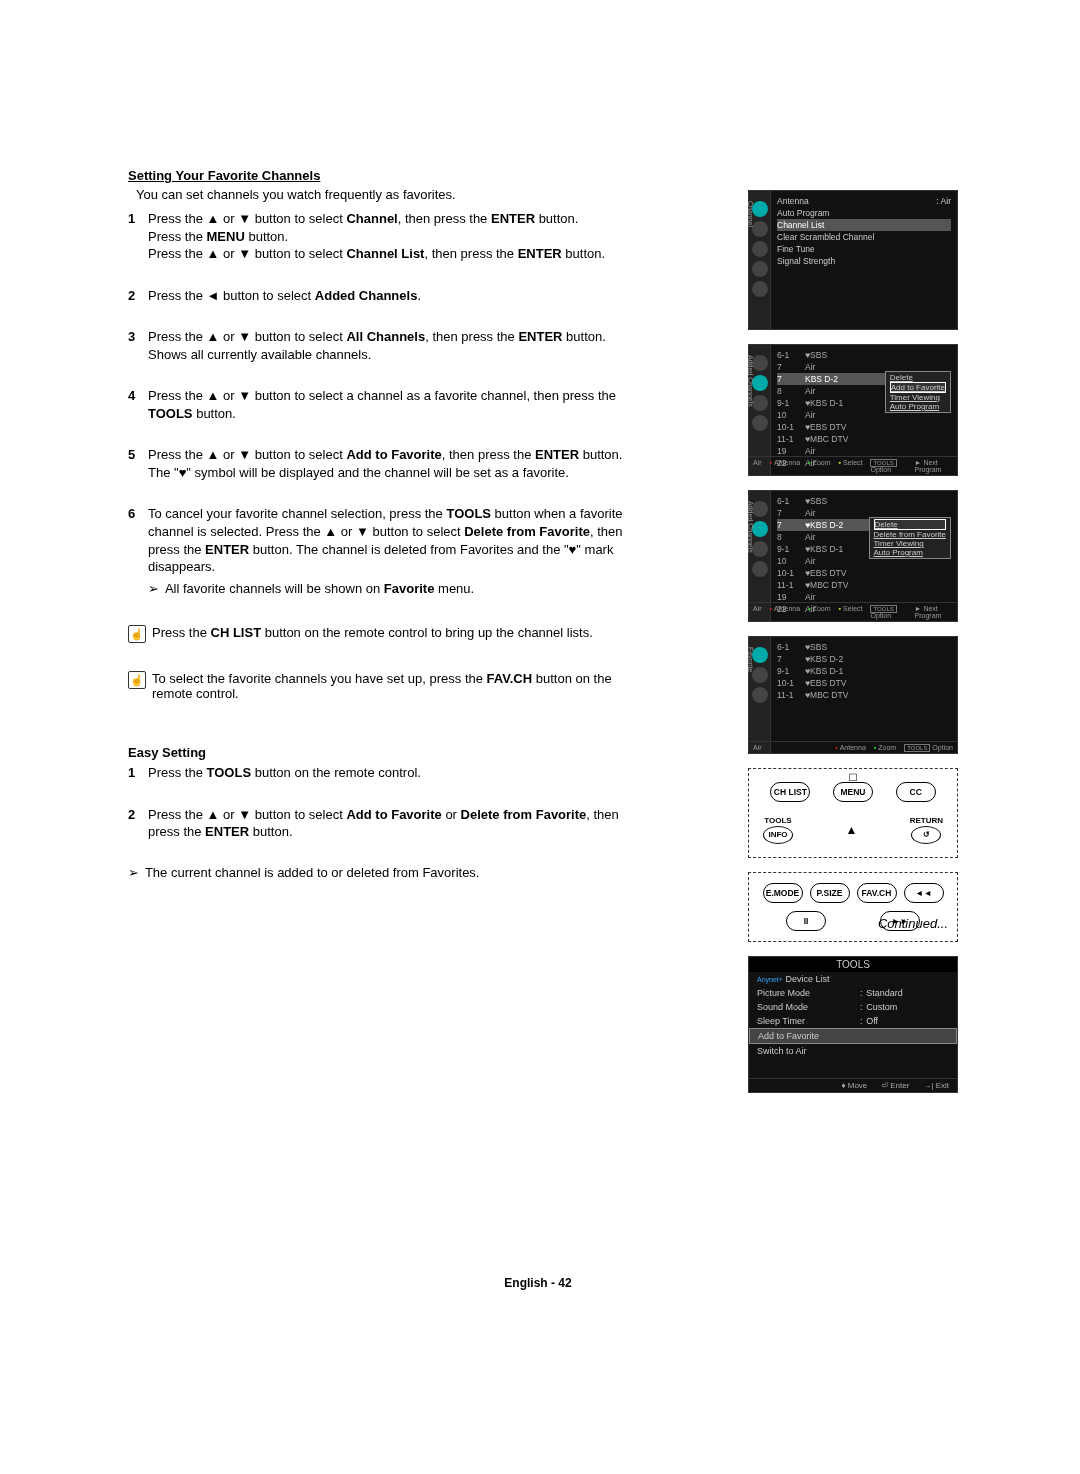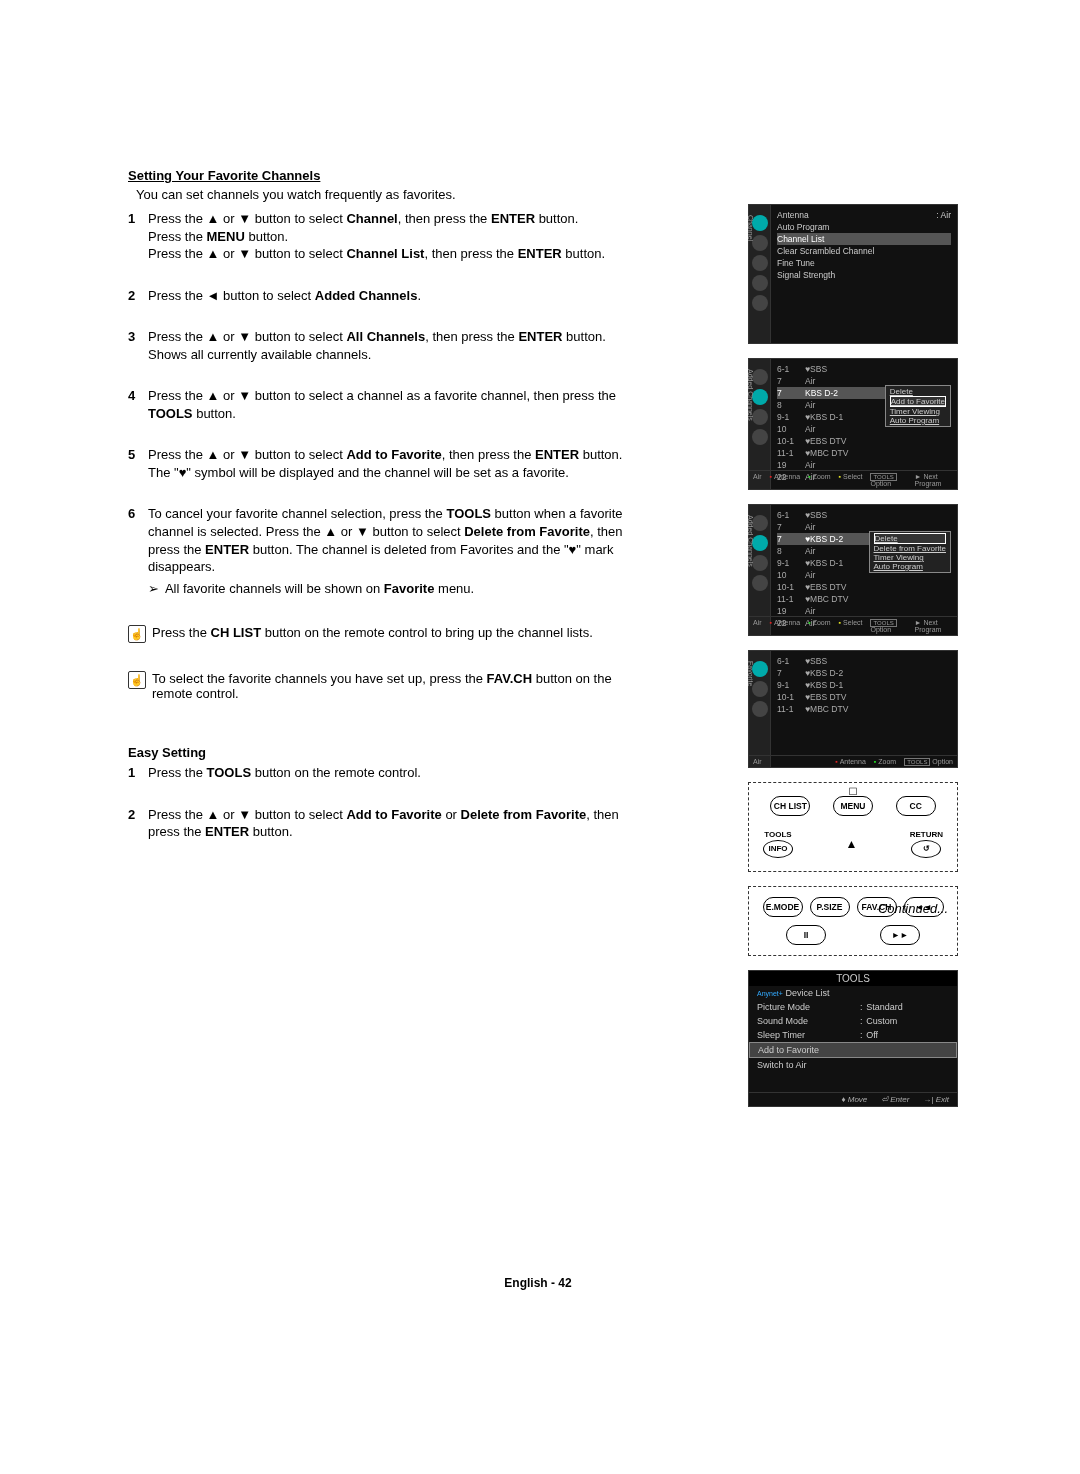--- a/index.html
+++ b/index.html
@@ -1,19 +1,19 @@
 <!DOCTYPE html>
 <html><head>
 <meta charset="utf-8">
 <style>
   * { box-sizing: border-box; margin: 0; padding: 0; }
   body { background: #fff; font-family: Arial, Helvetica, sans-serif; font-size: 13px; color: #000; width: 1080px; height: 1474px; position: relative; }
   .page { position: absolute; left: 128px; top: 168px; width: 820px; }
   .left-col { width: 500px; float: left; }
-  .right-col { position: absolute; left: 510px; top: 36px; width: 320px; }
+  .right-col { position: absolute; left: 510px; top: 22px; width: 320px; }
 
   h3 { font-size: 13px; font-weight: bold; text-decoration: underline; margin-bottom: 4px; }
   .intro { margin-bottom: 8px; margin-left: 8px; }
   ol.steps { list-style: none; }
   ol.steps > li { display: flex; margin-bottom: 24px; line-height: 1.35; }
   ol.steps > li > .num { width: 20px; font-weight: bold; flex-shrink: 0; }
   ol.steps > li > .body { flex: 1; }
   .arrow-note { display: flex; margin-top: 4px; }
   .arrow-note::before { content: "➢"; margin-right: 6px; }
   .hand-note { display: flex; margin-top: 28px; }
@@ -49,21 +49,21 @@
   .rtxt { font-size: 8px; font-weight: bold; }
 
   
   .tools-osd { background: #111; color: #ccc; width: 210px; float: right; font-size: 9px; border: 1px solid #333; }
   .tools-osd .t-hdr { text-align: center; background: #000; padding: 2px; font-size: 10px; }
   .tools-osd .t-row { display: flex; padding: 2px 8px; }
   .tools-osd .t-row.sel { background: #444; border: 1px solid #888; }
   .tools-osd .t-row .c1 { flex: 1.2; }
   .tools-osd .t-row .cc { width: 10px; text-align: center; }
   .tools-osd .t-row .c2 { flex: 1; }
-  .tools-osd .t-ftr { font-size: 8px; color: #aaa; padding: 2px 8px; display: flex; justify-content: flex-end; gap: 14px; border-top: 1px solid #333; margin-top: 20px; font-style: italic; }
+  .tools-osd .t-ftr { font-size: 8px; color: #aaa; padding: 2px 8px; display: flex; justify-content: flex-end; gap: 14px; border-top: 1px solid #333; margin-top: 20px; }
 </style>
 </head>
 <body>
 
 <div class="page">
   <div class="left-col">
     <h3>Setting Your Favorite Channels</h3>
     <p class="intro">You can set channels you watch frequently as favorites.</p>
     <ol class="steps" id="steps">
         <li>
@@ -128,20 +128,23 @@
             <div>Press the <b>TOOLS</b> button on the remote control.</div>
           </div>
         </li>
         <li>
           <span class="num">2</span>
           <div class="body">
             <div>Press the ▲ or ▼ button to select <b>Add to Favorite</b> or <b>Delete from Favorite</b>, then press the <b>ENTER</b> button.</div>
           </div>
         </li>
       </ol>
+    <div class="arrow-note">
+        <span>The current channel is added to or deleted from Favorites.</span>
+      </div>
   </div>
 
   <div class="right-col">
 
     <div class="osd osd-ch" style="height:140px;">
       <span class="vlabel">Channel</span>
       <div class="tabcol">
         <div class="tabico active"></div>
         <div class="tabico"></div>
         <div class="tabico"></div>

